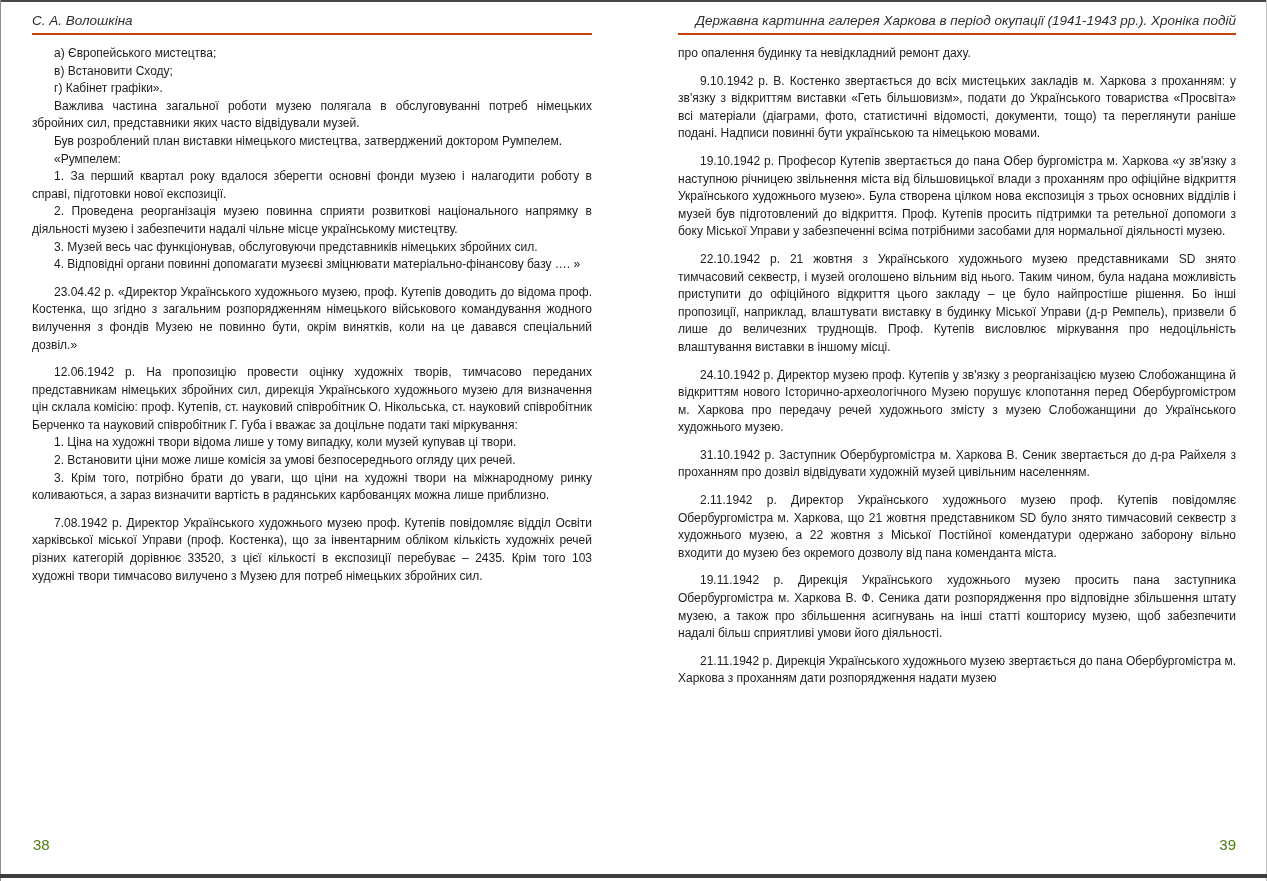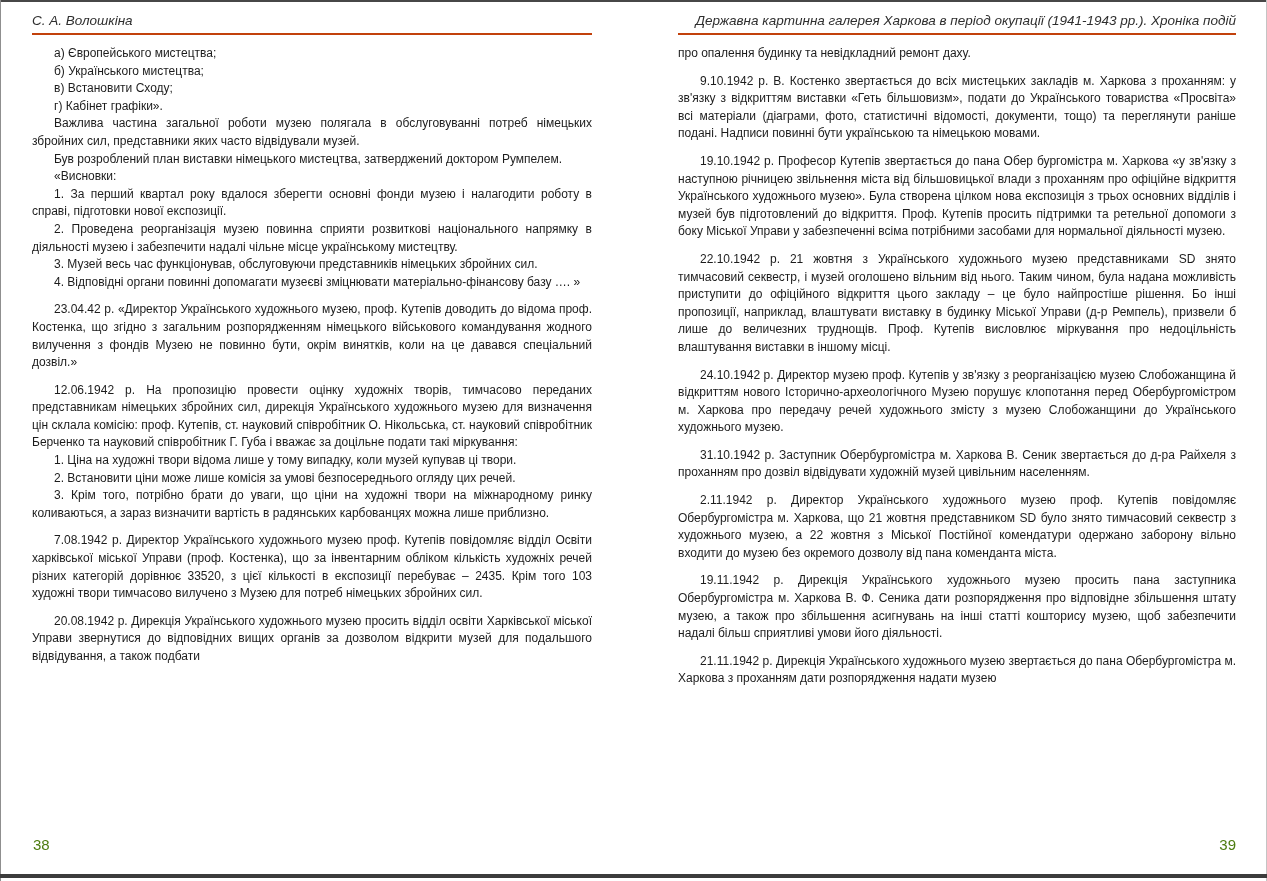--- a/index.html
+++ b/index.html
@@ -58,37 +58,35 @@
 
 <div id="spread">
   <div class="edge-top"></div>
   <div class="edge-left"></div>
   <div class="edge-right"></div>
   <div class="edge-bottom"></div>
 
   <div class="page page-left">
     <div class="running-header">С. А. Волошкіна</div>
     <p class="para">а) Європейського мистецтва;</p>
-    <p class="para">б) Українського мистецтва;</p>
     <p class="para">в) Встановити Сходу;</p>
     <p class="para">г) Кабінет графіки».</p>
     <p class="para">Важлива частина загальної роботи музею полягала в обслуговуванні потреб німецьких збройних сил, представники яких часто відвідували музей.</p>
     <p class="para">Був розроблений план виставки німецького мистецтва, затверджений доктором Румпелем.</p>
-    <p class="para">«Висновки:</p>
+    <p class="para">«Румпелем:</p>
     <p class="para">1. За перший квартал року вдалося зберегти основні фонди музею і налагодити роботу в справі, підготовки нової експозиції.</p>
     <p class="para">2. Проведена реорганізація музею повинна сприяти розвиткові національного напрямку в діяльності музею і забезпечити надалі чільне місце українському мистецтву.</p>
     <p class="para">3. Музей весь час функціонував, обслуговуючи представників німецьких збройних сил.</p>
     <p class="para">4. Відповідні органи повинні допомагати музеєві зміцнювати матеріально-фінансову базу …. »</p>
     <p class="para spaced">23.04.42 р. «Директор Українського художнього музею, проф. Кутепів доводить до відома проф. Костенка, що згідно з загальним розпорядженням німецького військового командування жодного вилучення з фондів Музею не повинно бути, окрім винятків, коли на це давався спеціальний дозвіл.»</p>
     <p class="para spaced">12.06.1942 р. На пропозицію провести оцінку художніх творів, тимчасово переданих представникам німецьких збройних сил, дирекція Українського художнього музею для визначення цін склала комісію: проф. Кутепів, ст. науковий співробітник О. Нікольська, ст. науковий співробітник Берченко та науковий співробітник Г. Губа і вважає за доцільне подати такі міркування:</p>
     <p class="para">1. Ціна на художні твори відома лише у тому випадку, коли музей купував ці твори.</p>
     <p class="para">2. Встановити ціни може лише комісія за умові безпосереднього огляду цих речей.</p>
     <p class="para">3. Крім того, потрібно брати до уваги, що ціни на художні твори на міжнародному ринку коливаються, а зараз визначити вартість в радянських карбованцях можна лише приблизно.</p>
     <p class="para spaced">7.08.1942 р. Директор Українського художнього музею проф. Кутепів повідомляє відділ Освіти харківської міської Управи (проф. Костенка), що за інвентарним обліком кількість художніх речей різних категорій дорівнює 33520, з цієї кількості в експозиції перебуває – 2435. Крім того 103 художні твори тимчасово вилучено з Музею для потреб німецьких збройних сил.</p>
-    <p class="para spaced">20.08.1942 р. Дирекція Українського художнього музею просить відділ освіти Харківської міської Управи звернутися до відповідних вищих органів за дозволом відкрити музей для подальшого відвідування, а також подбати</p>
   </div>
 
   <div class="page page-right">
     <div class="running-header right">Державна картинна галерея Харкова в період окупації (1941-1943 рр.). Хроніка подій</div>
     <p class="para noindent">про опалення будинку та невідкладний ремонт даху.</p>
     <p class="para spaced">9.10.1942 р. В. Костенко звертається до всіх мистецьких закладів м. Харкова з проханням: у зв'язку з відкриттям виставки «Геть більшовизм», подати до Українського товариства «Просвіта» всі матеріали (діаграми, фото, статистичні відомості, документи, тощо) та переглянути раніше подані. Надписи повинні бути українською та німецькою мовами.</p>
     <p class="para spaced">19.10.1942 р. Професор Кутепів звертається до пана Обер бургомістра м. Харкова «у зв'язку з наступною річницею звільнення міста від більшовицької влади з проханням про офіційне відкриття Українського художнього музею». Була створена цілком нова експозиція з трьох основних відділів і музей був підготовлений до відкриття. Проф. Кутепів просить підтримки та ретельної допомоги з боку Міської Управи у забезпеченні всіма потрібними засобами для нормальної діяльності музею.</p>
     <p class="para spaced">22.10.1942 р. 21 жовтня з Українського художнього музею представниками SD знято тимчасовий секвестр, і музей оголошено вільним від нього. Таким чином, була надана можливість приступити до офіційного відкриття цього закладу – це було найпростіше рішення. Бо інші пропозиції, наприклад, влаштувати виставку в будинку Міської Управи (д-р Ремпель), призвели б лише до величезних труднощів. Проф. Кутепів висловлює міркування про недоцільність влаштування виставки в іншому місці.</p>
     <p class="para spaced">24.10.1942 р. Директор музею проф. Кутепів у зв'язку з реорганізацією музею Слобожанщина й відкриттям нового Історично-археологічного Музею порушує клопотання перед Обербургомістром м. Харкова про передачу речей художнього змісту з музею Слобожанщини до Українського художнього музею.</p>
     <p class="para spaced">31.10.1942 р. Заступник Обербургомістра м. Харкова В. Сеник звертається до д-ра Райхеля з проханням про дозвіл відвідувати художній музей цивільним населенням.</p>

